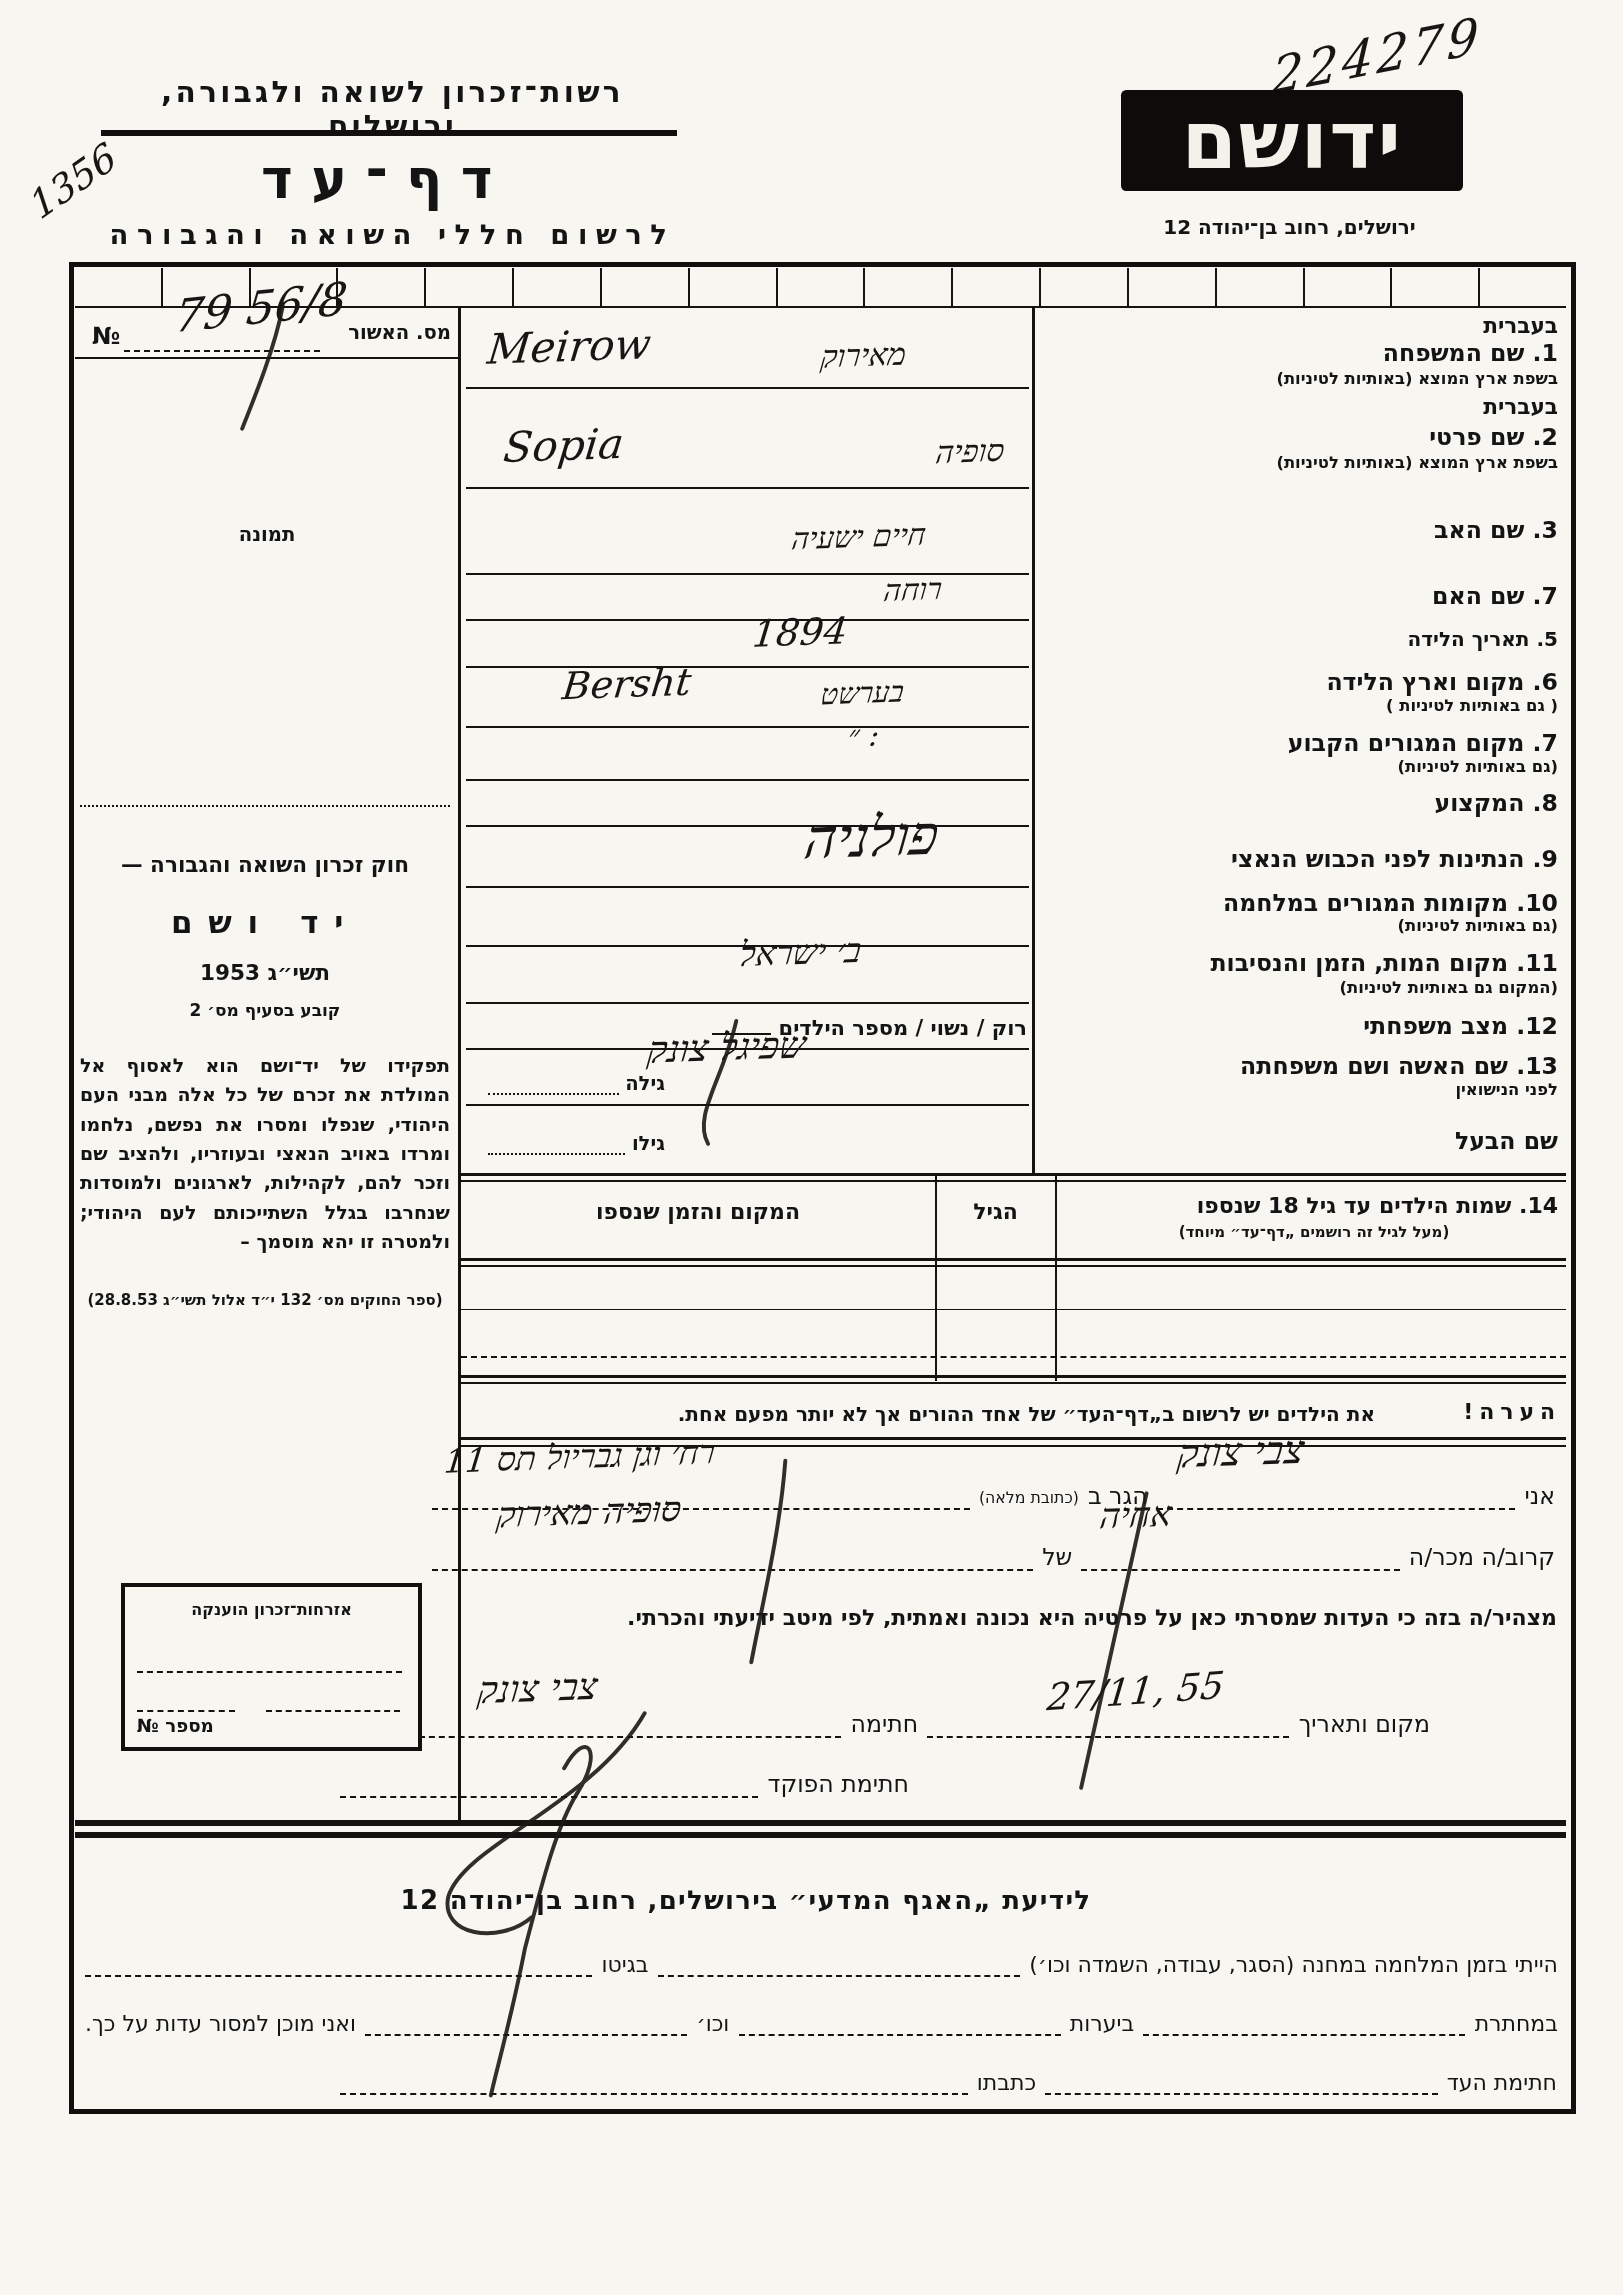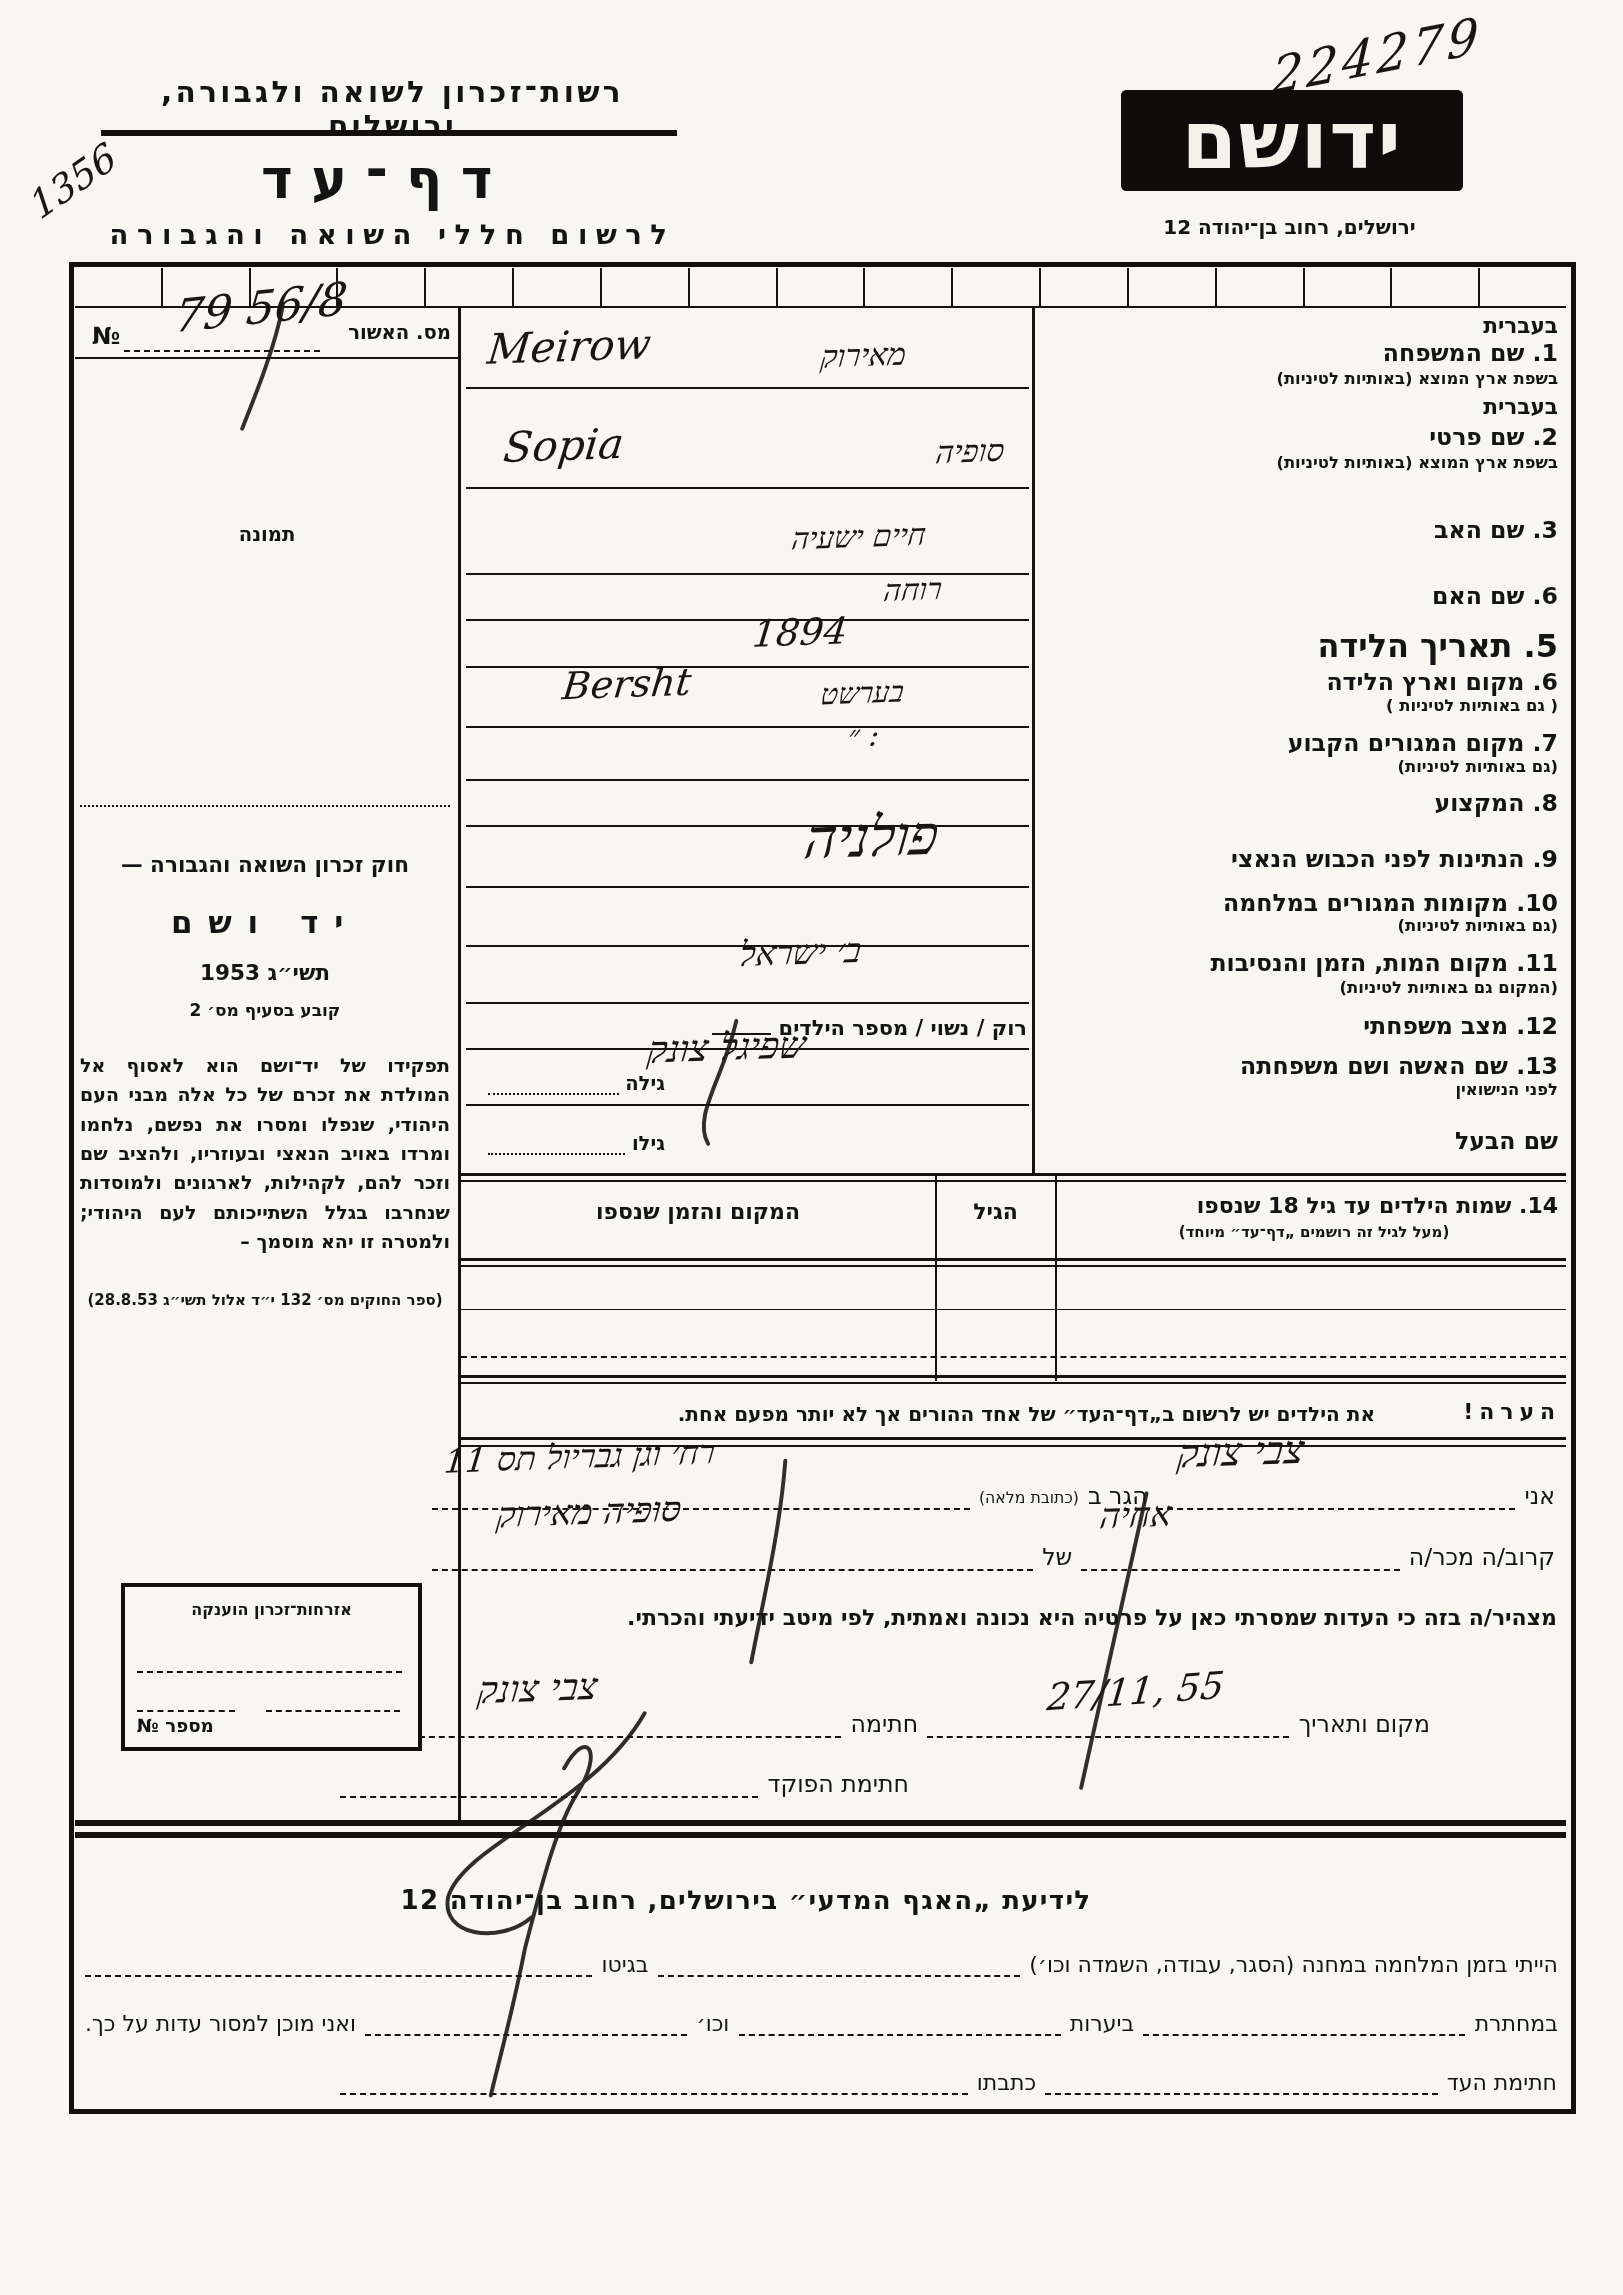--- a/index.html
+++ b/index.html
@@ -109,22 +109,22 @@
   <div class="line" style="left:466px;top:1048px;width:563px;"></div>
   <div class="line" style="left:466px;top:1104px;width:563px;"></div>
 
   <div class="abs lbl" style="left:1041px;top:314px;width:517px;font-size:21.6px;">בעברית</div>
   <div class="abs lbl" style="left:1041px;top:340px;width:517px;font-size:23.6px;">1. שם המשפחה</div>
   <div class="abs sub" style="left:1041px;top:369px;width:517px;">בשפת ארץ המוצא (באותיות לטיניות)</div>
   <div class="abs lbl" style="left:1041px;top:395px;width:517px;font-size:21.6px;">בעברית</div>
   <div class="abs lbl" style="left:1041px;top:424px;width:517px;font-size:23.6px;">2. שם פרטי</div>
   <div class="abs sub" style="left:1041px;top:453px;width:517px;">בשפת ארץ המוצא (באותיות לטיניות)</div>
   <div class="abs lbl" style="left:1041px;top:517px;width:517px;font-size:23.6px;">3. שם האב</div>
-  <div class="abs lbl" style="left:1041px;top:583px;width:517px;font-size:23.6px;">6. שם האם</div>
-  <div class="abs lbl" style="left:1041px;top:628px;width:517px;font-size:32px;">5. תאריך הלידה</div>
+  <div class="abs lbl" style="left:1041px;top:583px;width:517px;font-size:23.6px;">7. שם האם</div>
+  <div class="abs lbl" style="left:1041px;top:628px;width:517px;font-size:20px;">5. תאריך הלידה</div>
   <div class="abs lbl" style="left:1041px;top:669px;width:517px;font-size:23.6px;">6. מקום וארץ הלידה</div>
   <div class="abs sub" style="left:1041px;top:696px;width:517px;">( גם באותיות לטיניות )</div>
   <div class="abs lbl" style="left:1041px;top:730px;width:517px;font-size:23.6px;">7. מקום המגורים הקבוע</div>
   <div class="abs sub" style="left:1041px;top:757px;width:517px;">(גם באותיות לטיניות)</div>
   <div class="abs lbl" style="left:1041px;top:790px;width:517px;font-size:23.6px;">8. המקצוע</div>
   <div class="abs lbl" style="left:1041px;top:846px;width:517px;font-size:23.6px;">9. הנתינות לפני הכבוש הנאצי</div>
   <div class="abs lbl" style="left:1041px;top:890px;width:517px;font-size:23.6px;">10. מקומות המגורים במלחמה</div>
   <div class="abs sub" style="left:1041px;top:916px;width:517px;">(גם באותיות לטיניות)</div>
   <div class="abs lbl" style="left:1041px;top:950px;width:517px;font-size:23.6px;">11. מקום המות, הזמן והנסיבות</div>
   <div class="abs sub" style="left:1041px;top:978px;width:517px;">(המקום גם באותיות לטיניות)</div>

